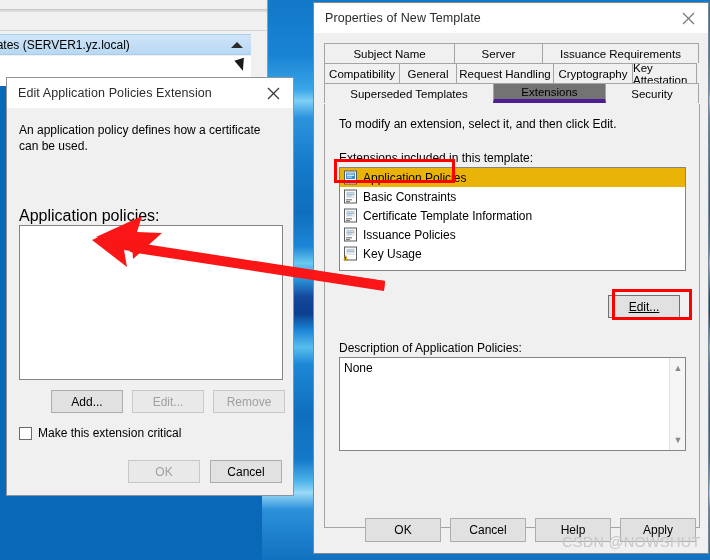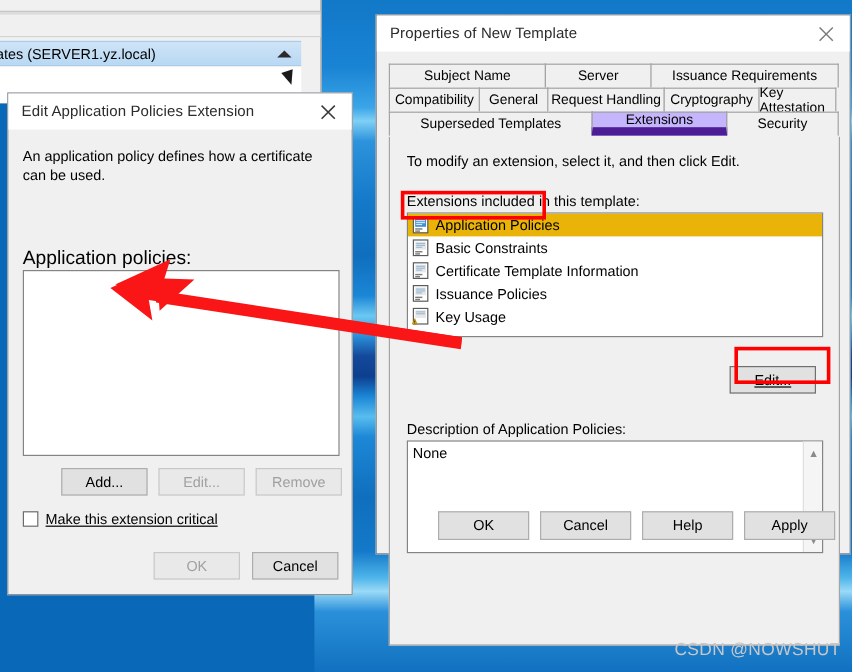--- a/index.html
+++ b/index.html
@@ -137,56 +137,56 @@
     border: 1px solid #adadad;
     font-size: 12px; color: #000;
     display: flex; align-items: center; justify-content: center;
     box-sizing: border-box;
     font-family: "Liberation Sans", sans-serif;
     cursor: default;
   }
   .btn.disabled { color: #a0a0a0; background:#e9e9e9; border-color:#c8c8c8; }
   #eap-check-row {
     position: absolute; left: 12px; top: 318px;
-    display: flex; align-items: flex-start; gap: 6px; text-decoration: underline;
+    display: flex; align-items: center; gap: 6px;
   }
   #eap-checkbox {
     width: 13px; height: 13px; background: #fff;
     border: 1px solid #6b6b6b; box-sizing: border-box;
   }
   #eap-check-label { font-size: 12px; color: #000; }
   #eap-footer {
     position: absolute; right: 11px; bottom: 12px;
     display: flex; gap: 10px;
   }
 
   
   #props-dialog {
-    left: 313px; top: 12px; width: 396px; height: 450px;
+    left: 313px; top: 2px; width: 396px; height: 552px;
     border-color: #7f868d;
   }
   #props-body { position: absolute; left:0; top:30px; right:0; bottom:0; }
 
   
   #tab-strip { position: absolute; left: 10px; top: 10px; width: 376px; }
   .tab-row { display: flex; }
   .tab {
     height: 20px;
     background: #f0f0f0;
     border: 1px solid #a4a4a4;
     border-bottom: none;
     font-size: 11.5px; color: #000;
     display: flex; align-items: center; justify-content: center;
     box-sizing: border-box;
     margin-right: -1px;
     cursor: default;
   }
   .tab.active {
-    background: #c4b5fd;
-    border-bottom: 7px solid #4c1d95;
+    background: #737373;
+    border-bottom: 4px solid #4c1d95;
     position: relative; z-index: 3;
   }
   .tab-row.r1 .tab:nth-child(1){ width: 131px; }
   .tab-row.r1 .tab:nth-child(2){ width: 89px; }
   .tab-row.r1 .tab:nth-child(3){ width: 157px; }
   .tab-row.r2 .tab:nth-child(1){ width: 76px; }
   .tab-row.r2 .tab:nth-child(2){ width: 58px; }
   .tab-row.r2 .tab:nth-child(3){ width: 98px; }
   .tab-row.r2 .tab:nth-child(4){ width: 80px; }
   .tab-row.r2 .tab:nth-child(5){ width: 65px; }

